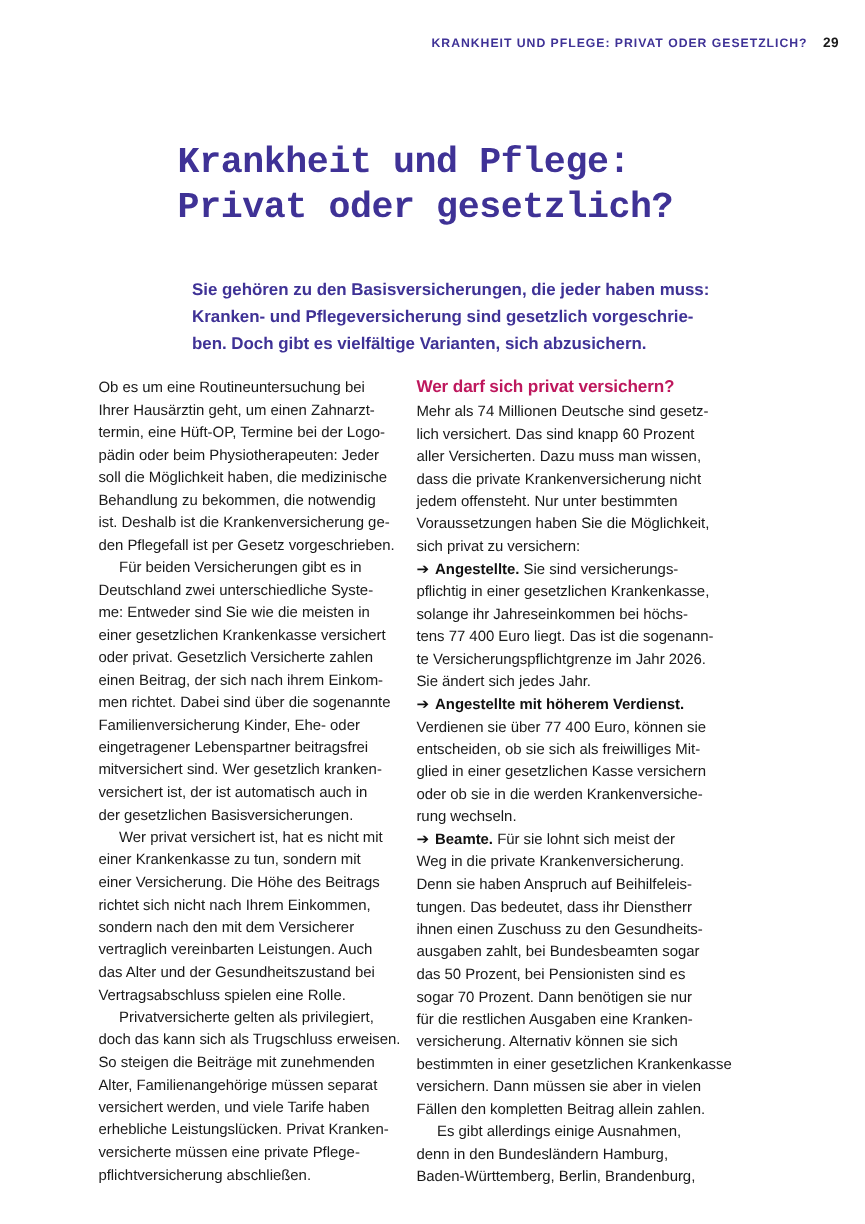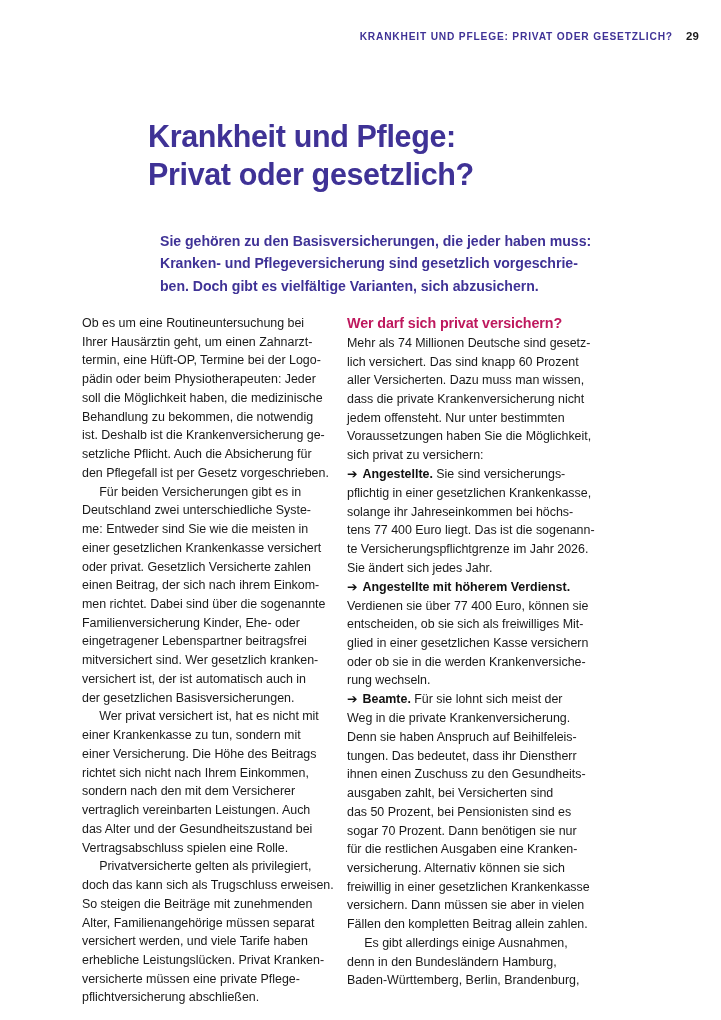--- a/index.html
+++ b/index.html
@@ -58,21 +58,21 @@
     width: 450px;
   }
   .headline {
     margin: 0;
     font-size: 30.5px;
     line-height: 1.23;
     font-weight: bold;
     color: #3f3296;
     letter-spacing: -0.35px;
   }
-  .headline .hl-line { display: block; }
+  .headline .hl-line { display: block; font-family: Liberation Mono, monospace; }
 
   .standfirst {
     position: absolute;
     left: 148px;
     top: 218px;
     width: 432px;
     margin: 12px;
     font-size: 14.1px;
     line-height: 1.585;
     font-weight: bold;
@@ -160,21 +160,20 @@
     <div class="col col-left">
 
       <p>
         <span class="ln">Ob es um eine Routineuntersuchung bei</span>
         <span class="ln">Ihrer Hausärztin geht, um einen Zahnarzt-</span>
         <span class="ln">termin, eine Hüft-OP, Termine bei der Logo-</span>
         <span class="ln">pädin oder beim Physiotherapeuten: Jeder</span>
         <span class="ln">soll die Möglichkeit haben, die medizinische</span>
         <span class="ln">Behandlung zu bekommen, die notwendig</span>
         <span class="ln">ist. Deshalb ist die Krankenversicherung ge-</span>
-        <span class="ln">setzliche Pflicht. Auch die Absicherung für</span>
         <span class="ln">den Pflegefall ist per Gesetz vorgeschrieben.</span>
       </p>
 
       <p>
         <span class="ln">     Für beiden Versicherungen gibt es in</span>
         <span class="ln">Deutschland zwei unterschiedliche Syste-</span>
         <span class="ln">me: Entweder sind Sie wie die meisten in</span>
         <span class="ln">einer gesetzlichen Krankenkasse versichert</span>
         <span class="ln">oder privat. Gesetzlich Versicherte zahlen</span>
         <span class="ln">einen Beitrag, der sich nach ihrem Einkom-</span>
@@ -241,26 +240,26 @@
         <span class="ln">oder ob sie in die werden Krankenversiche-</span>
         <span class="ln">rung wechseln.</span>
       </p>
 
       <p class="bullet-item">
         <span class="bullet-arrow">➔</span><span class="bullet-lead">Beamte.</span><span> Für sie lohnt sich meist der</span>
         <span class="ln">Weg in die private Krankenversicherung.</span>
         <span class="ln">Denn sie haben Anspruch auf Beihilfeleis-</span>
         <span class="ln">tungen. Das bedeutet, dass ihr Dienstherr</span>
         <span class="ln">ihnen einen Zuschuss zu den Gesundheits-</span>
-        <span class="ln">ausgaben zahlt, bei Versicherten sind</span>
+        <span class="ln">ausgaben zahlt, bei Bundesbeamten sogar</span>
         <span class="ln">das 50 Prozent, bei Pensionisten sind es</span>
         <span class="ln">sogar 70 Prozent. Dann benötigen sie nur</span>
         <span class="ln">für die restlichen Ausgaben eine Kranken-</span>
         <span class="ln">versicherung. Alternativ können sie sich</span>
-        <span class="ln">freiwillig in einer gesetzlichen Krankenkasse</span>
+        <span class="ln">bestimmten in einer gesetzlichen Krankenkasse</span>
         <span class="ln">versichern. Dann müssen sie aber in vielen</span>
         <span class="ln">Fällen den kompletten Beitrag allein zahlen.</span>
       </p>
 
       <p>
         <span class="ln">     Es gibt allerdings einige Ausnahmen,</span>
         <span class="ln">denn in den Bundesländern Hamburg,</span>
         <span class="ln">Baden-Württemberg, Berlin, Brandenburg,</span>
       </p>
 

